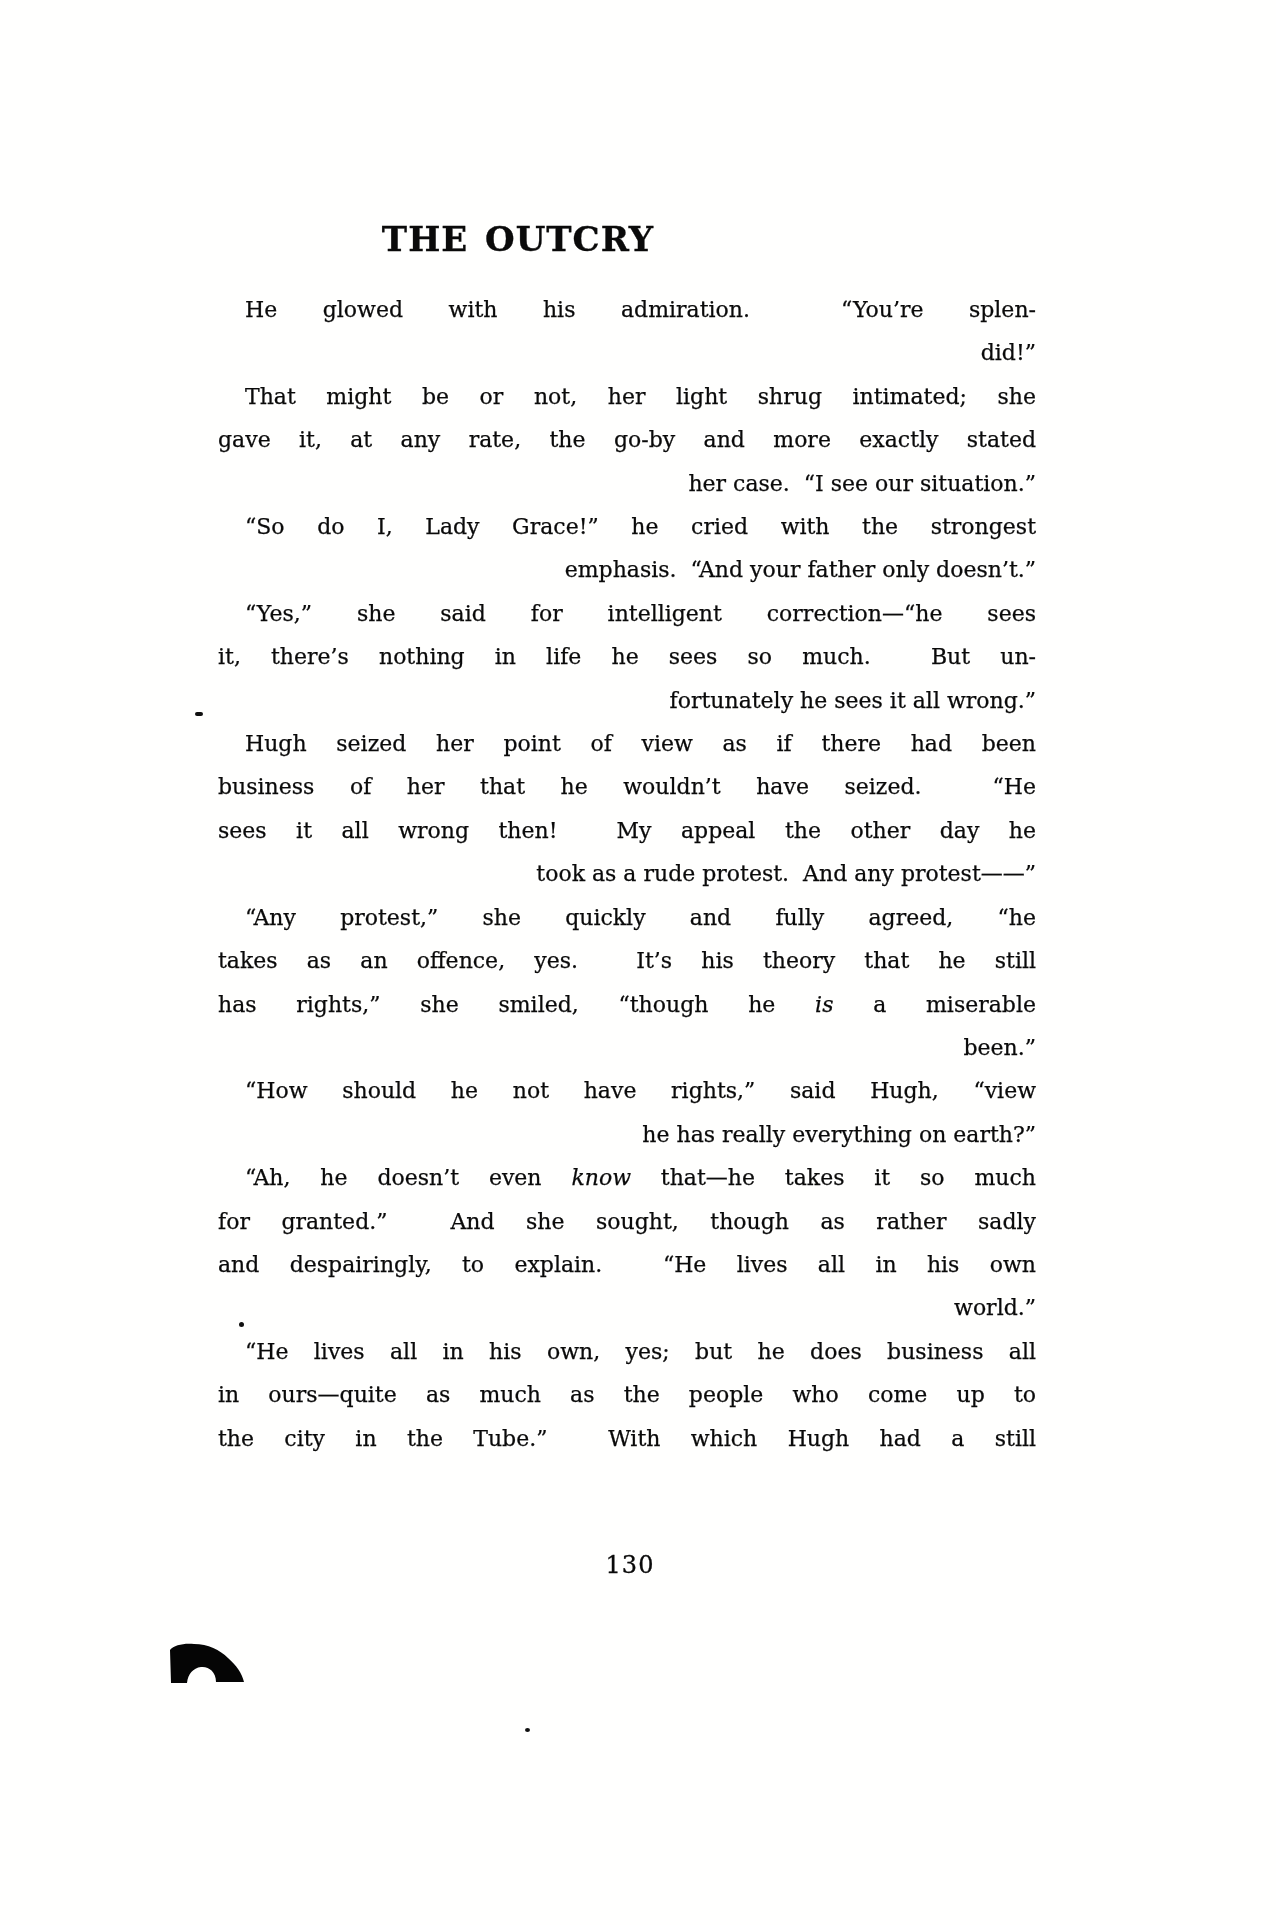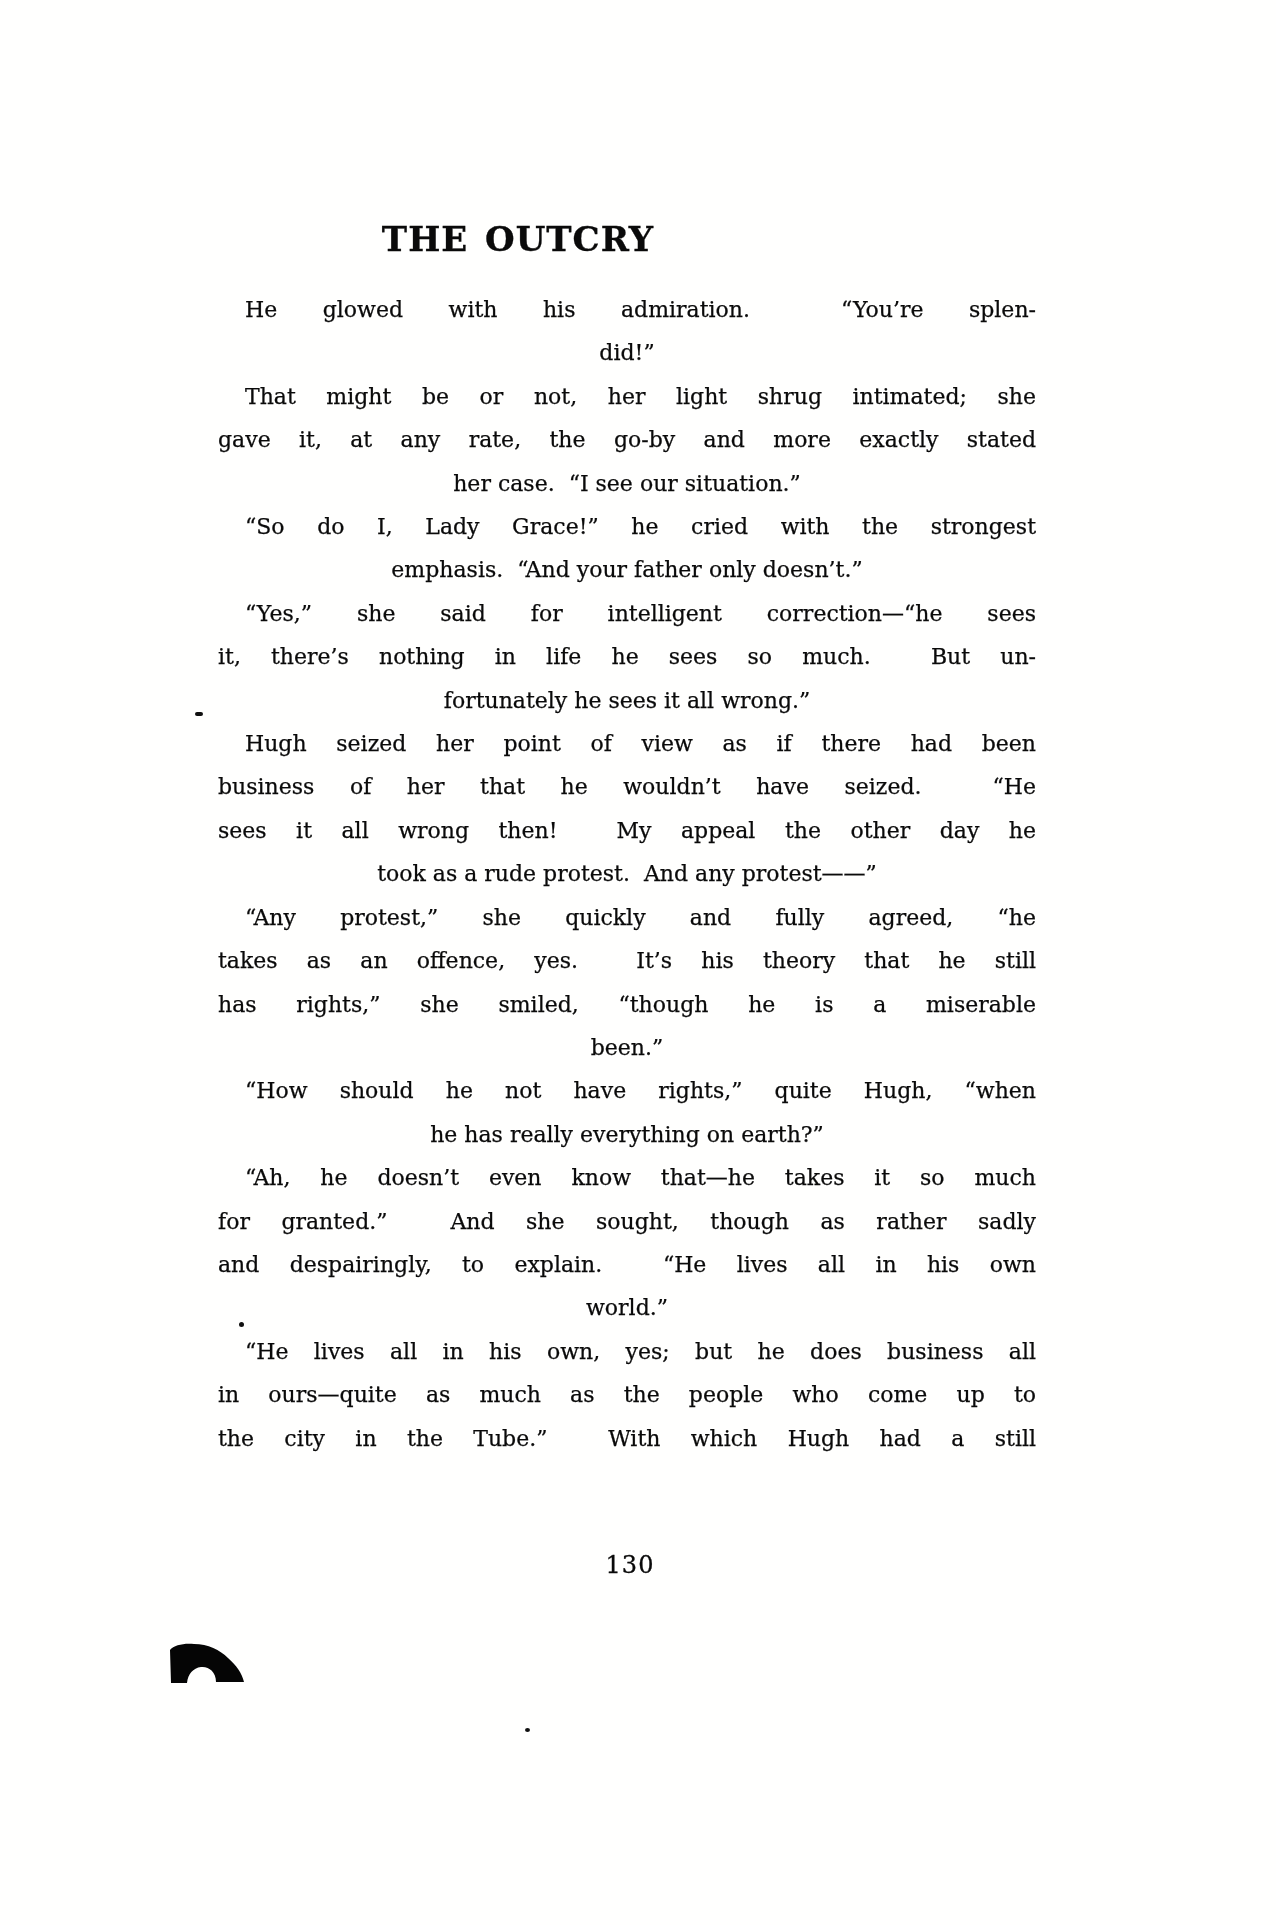--- a/index.html
+++ b/index.html
@@ -36,28 +36,28 @@
     left: 218px;
     top: 288px;
     width: 818px;
     font-size: 22px;
     line-height: 43.4px;
     -webkit-text-stroke: 0.25px #0a0a0a;
   }
   .paragraph { margin: 0; padding: 0; }
   .line {
     white-space: pre-wrap;
-    text-align: center;
+    text-align: right;
   }
   .line.just {
     text-align: justify;
     text-align-last: justify;
   }
   .line.first { text-indent: 27px; }
-  .it { }
+  .it { font-style: italic; }
   
   #page-number {
     position: absolute;
     top: 1551px;
     left: 630px;
     transform: translateX(-50%);
     font-size: 24px;
     letter-spacing: 1px;
     -webkit-text-stroke: 0.3px #0a0a0a;
   }
@@ -109,21 +109,21 @@
         <div class="line just"><span>sees it all wrong then!  My appeal the other day he</span></div>
         <div class="line"><span>took as a rude protest.  And any protest——”</span></div>
       </div>
       <div class="paragraph">
         <div class="line just first"><span>“Any protest,” she quickly and fully agreed, “he</span></div>
         <div class="line just"><span>takes as an offence, yes.  It’s his theory that he still</span></div>
         <div class="line just"><span>has rights,” she smiled, “though he </span><span class="it">is</span><span> a miserable</span></div>
         <div class="line"><span>been.”</span></div>
       </div>
       <div class="paragraph">
-        <div class="line just first"><span>“How should he not have rights,” quite Hugh, “when</span></div>
+        <div class="line just first"><span>“How should he not have rights,” said Hugh, “view</span></div>
         <div class="line"><span>he has really everything on earth?”</span></div>
       </div>
       <div class="paragraph">
         <div class="line just first"><span>“Ah, he doesn’t even </span><span class="it">know</span><span> that—he takes it so much</span></div>
         <div class="line just"><span>for granted.”  And she sought, though as rather sadly</span></div>
         <div class="line just"><span>and despairingly, to explain.  “He lives all in his own</span></div>
         <div class="line"><span>world.”</span></div>
       </div>
       <div class="paragraph">
         <div class="line just first"><span>“He lives all in his own, yes; but he does business all</span></div>

